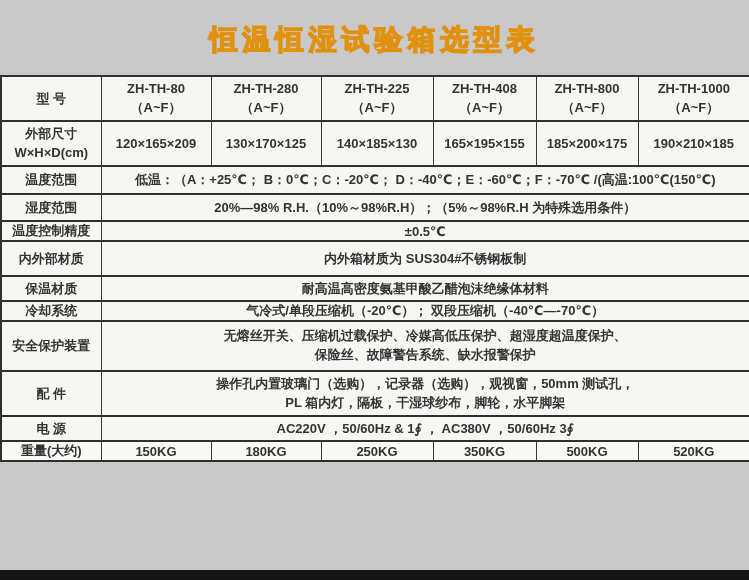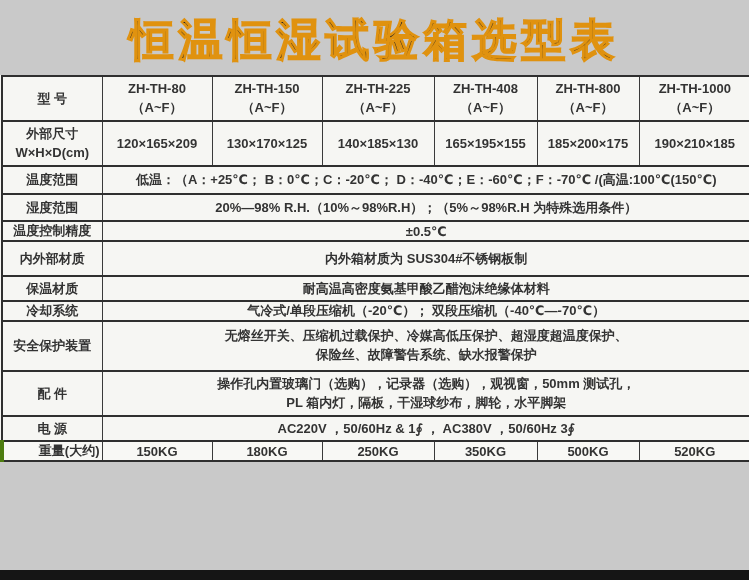--- a/index.html
+++ b/index.html
@@ -7,22 +7,22 @@
     width:749px;height:580px;
     background:#c9c9c9;
     font-family:"Liberation Sans","DejaVu Sans",sans-serif;
     overflow:hidden;
   }
   .page{width:749px;height:580px;position:relative;background:#c9c9c9;}
   .title-area{
     height:75px;display:flex;align-items:center;justify-content:center;
   }
   .page-title{
-    color:#0f172a;
-    font-size:44px;
+    color:#7f1d1d;
+    font-size:28px;
     font-weight:900;
     letter-spacing:5px;
     -webkit-text-stroke:1.5px #e0920f;
     white-space:nowrap;
     line-height:1;
     padding-top:4px;
   }
   table.spec{
     width:749px;
     border-collapse:collapse;
@@ -43,21 +43,21 @@
   }
   table.spec{border:2px solid #2f2f2f;}
   .h45{height:45px}.h44{height:50px}.h28{height:28px}.h27{height:27px}
   .h26{height:16px}.h25{height:25px}.h24{height:35px}.h20{height:20px}
   .two-line div{line-height:1.45;}
   .weight-row td{
     border-left:1px dashed #bfbfbf;
     border-right:1px dashed #bfbfbf;
     background:#f8f8f5;
   }
-  .weight-row td:first-child{border-left:4px solid #4d7c0f;text-align:right;}
+  .weight-row td:first-child{border-left:1px solid #4d7c0f;}
   .weight-row td:last-child{border-right:1px solid #3a3a3a;}
   .bottom-bar{
     position:absolute;left:0;bottom:0;width:749px;height:10px;
     background:#151515;
   }
 </style>
 </head>
 <body>
 
 <div class="page">
@@ -78,21 +78,21 @@
     </colgroup>
 
     <tbody>
         <tr class="h45">
       <td>型 号</td>
       <td class="two-line">
         <div>ZH-TH-80</div>
         <div>（A~F）</div>
       </td>
       <td class="two-line">
-        <div>ZH-TH-150</div>
+        <div>ZH-TH-280</div>
         <div>（A~F）</div>
       </td>
       <td class="two-line">
         <div>ZH-TH-225</div>
         <div>（A~F）</div>
       </td>
       <td class="two-line">
         <div>ZH-TH-408</div>
         <div>（A~F）</div>
       </td>

